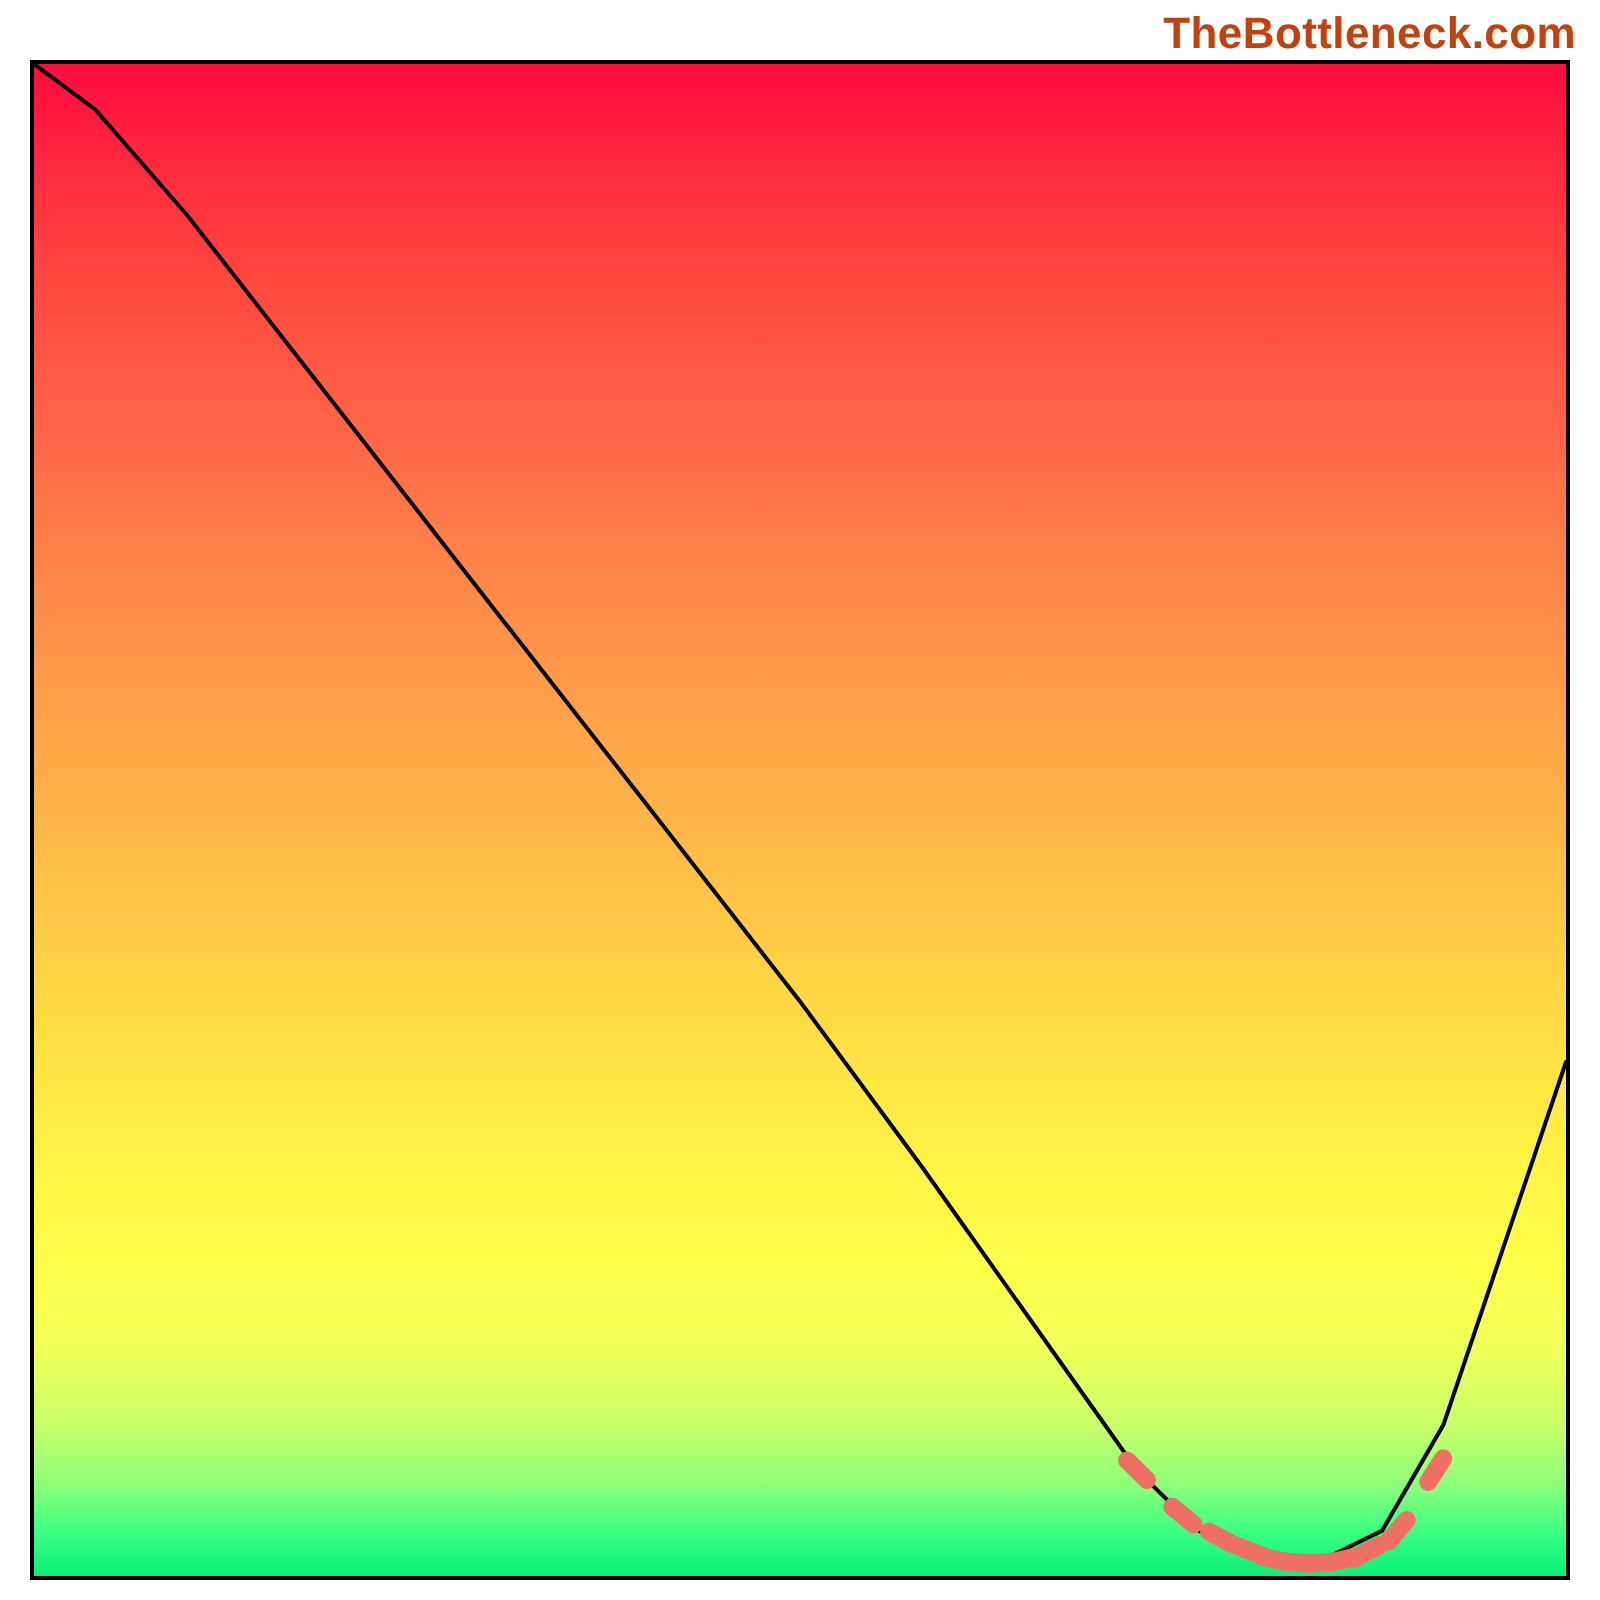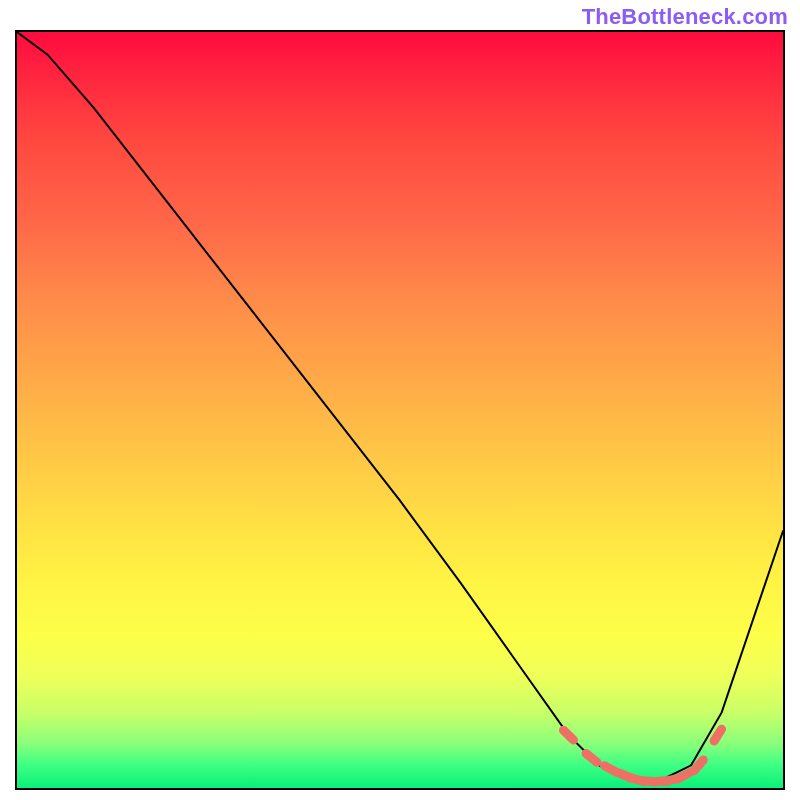--- a/index.html
+++ b/index.html
@@ -15,21 +15,21 @@
     position: relative;
     width: 800px;
     height: 800px;
   }
   .watermark {
     position: absolute;
     top: 4px;
     right: 12px;
     font-size: 22px;
     font-weight: bold;
-    color: #8b5cf6;
+    color: #c2410c;
     letter-spacing: 0.2px;
     z-index: 10;
   }
   .plot-frame {
     position: absolute;
     left: 15px;
     top: 30px;
     width: 770px;
     height: 760px;
     border: 2px solid #000;

